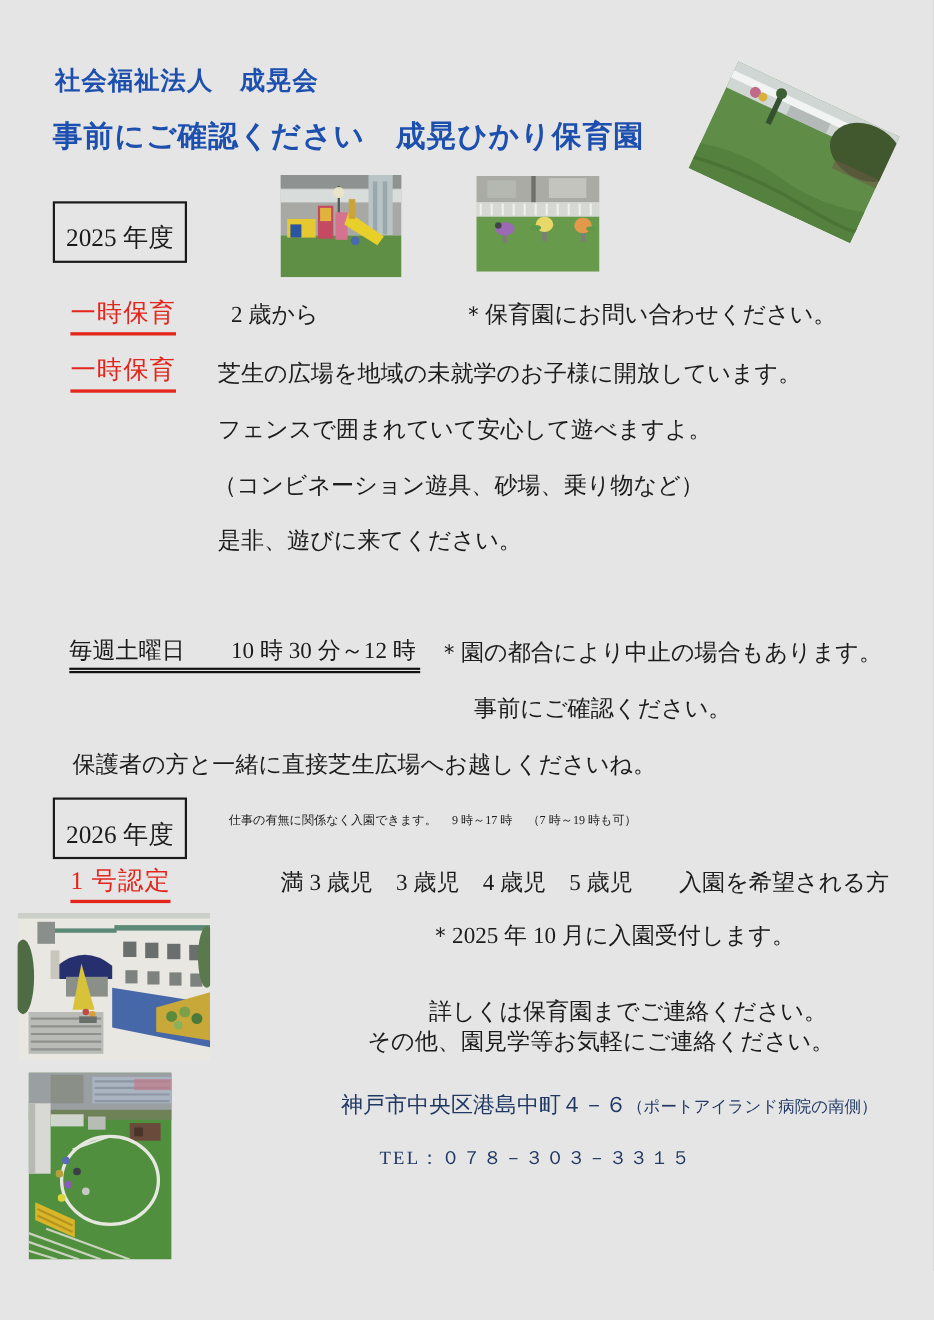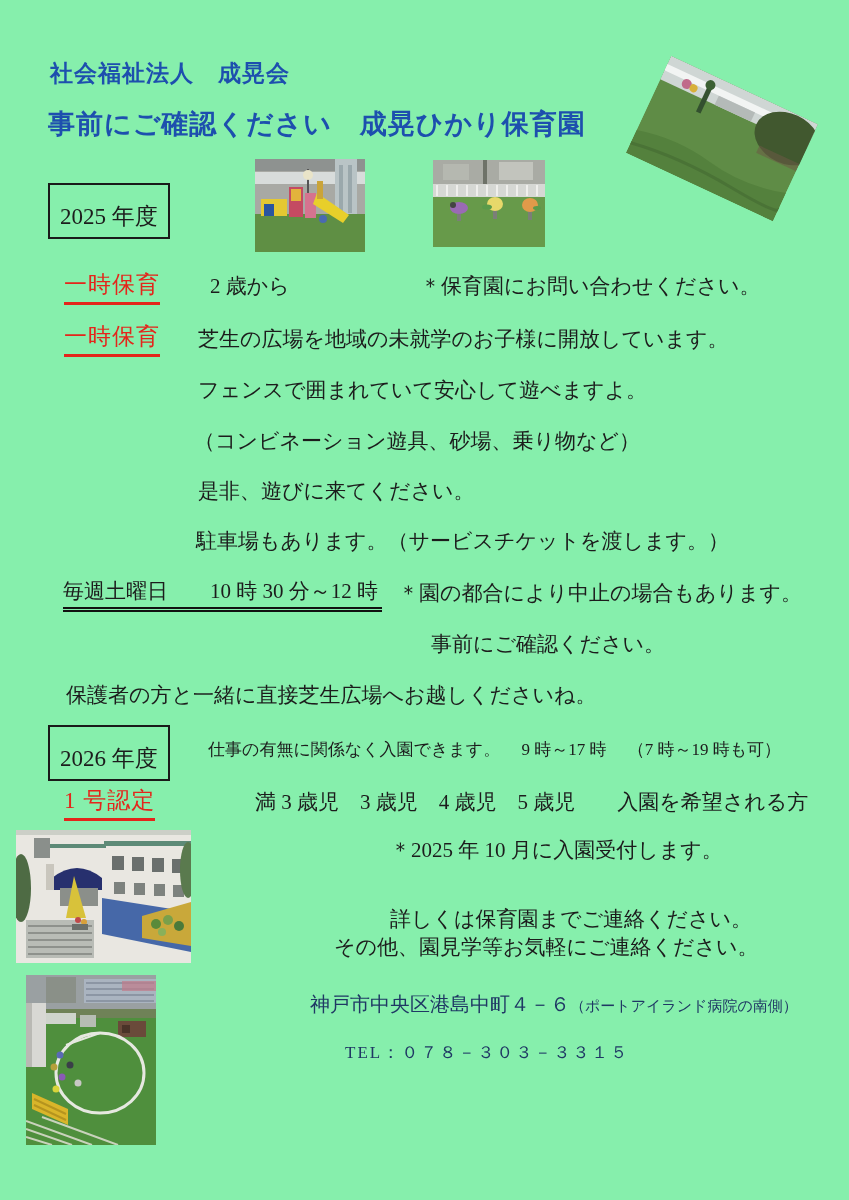--- a/index.html
+++ b/index.html
@@ -1,20 +1,20 @@
 <!DOCTYPE html>
 <html><head>
 <meta charset="utf-8">
 <style>
   html,body { margin:0; padding:0; background:#888; }
   .page {
     position:relative;
     width:849px; height:1200px;
     margin:0 auto;
-    background:#86efac;
+    background:#e5e5e5;
     font-family:"Liberation Serif", serif;
     color:#1c1c1c;
     overflow:hidden;
   }
   .abs { position:absolute; white-space:pre; }
   .blue-head {
     font-family:"Liberation Sans", sans-serif;
     font-weight:700;
     color:#1d4fae;
   }
@@ -33,21 +33,21 @@
     letter-spacing:1px;
     border-bottom:3px solid #e4251b;
     padding-bottom:2px;
   }
   .body-t { font-size:21px; }
   .dbl-underline {
     border-bottom:5px double #111;
     padding-bottom:2px;
     padding-right:4px;
   }
-  .small-t { font-size:17px; }
+  .small-t { font-size:11px; }
   .navy { color:#1f3864; }
   .addr { font-size:20px; }
   .addr-note { font-size:15px; }
   .tel { font-size:17px; letter-spacing:2px; }
   .photo { position:absolute; line-height:0; }
   .photo svg { display:block; }
   .tilted { transform:rotate(25deg); }
 </style>
 </head>
 <body>
@@ -121,21 +121,20 @@
 
   <div class="abs red-label" style="left:64px; top:269px;">一時保育</div>
   <div class="abs body-t" style="left:210px; top:272px;">2 歳から</div>
   <div class="abs body-t" style="left:420px; top:272px;">＊保育園にお問い合わせください。</div>
 
   <div class="abs red-label" style="left:64px; top:321px;">一時保育</div>
   <div class="abs body-t" style="left:198px; top:325px;">芝生の広場を地域の未就学のお子様に開放しています。</div>
   <div class="abs body-t" style="left:198px; top:376px;">フェンスで囲まれていて安心して遊べますよ。</div>
   <div class="abs body-t" style="left:194px; top:427px;">（コンビネーション遊具、砂場、乗り物など）</div>
   <div class="abs body-t" style="left:198px; top:477px;">是非、遊びに来てください。</div>
-  <div class="abs body-t" style="left:196px; top:527px;">駐車場もあります。（サービスチケットを渡します。）</div>
 
   <div class="abs body-t dbl-underline" style="left:63px; top:577px;">毎週土曜日　　10 時 30 分～12 時</div>
   <div class="abs body-t" style="left:398px; top:579px;">＊園の都合により中止の場合もあります。</div>
   <div class="abs body-t" style="left:431px; top:630px;">事前にご確認ください。</div>
 
   <div class="abs body-t" style="left:66px; top:681px;">保護者の方と一緒に直接芝生広場へお越しくださいね。</div>
 
   <div class="abs year-box box-2026">2026 年度</div>
   <div class="abs small-t" style="left:208px; top:738px;">仕事の有無に関係なく入園できます。　 9 時～17 時　 （7 時～19 時も可）</div>
 

